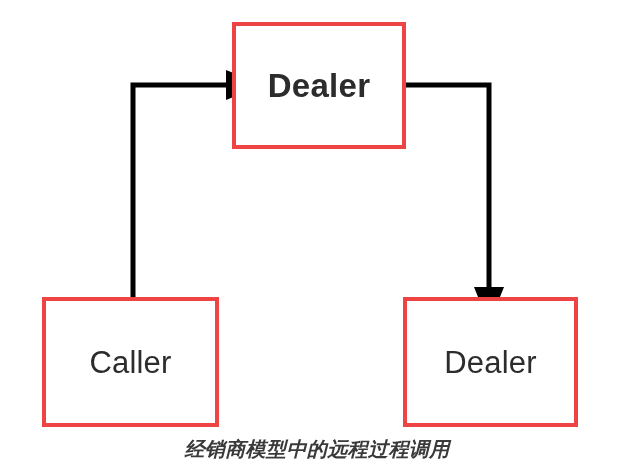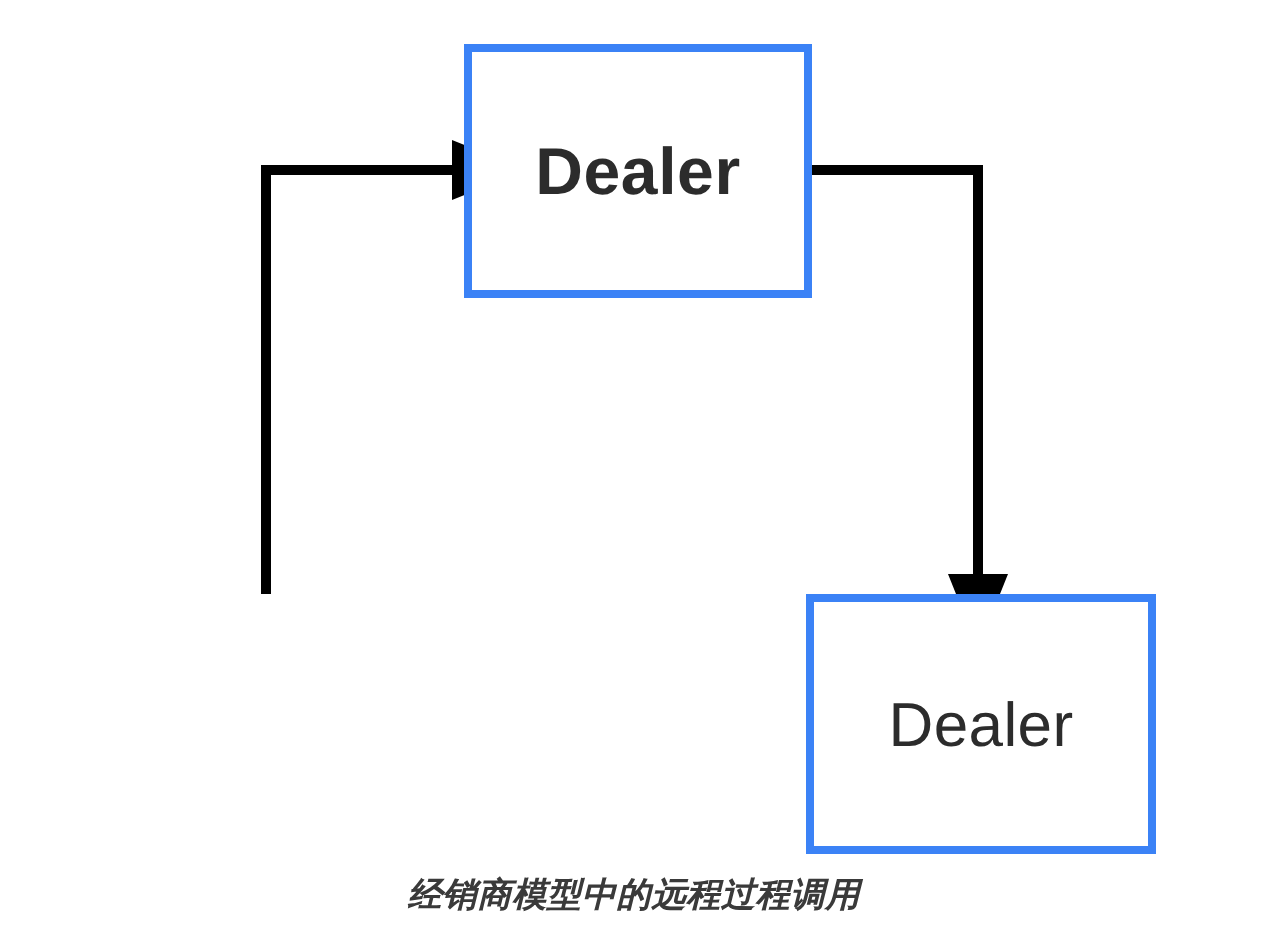--- a/index.html
+++ b/index.html
@@ -21,21 +21,21 @@
     position: absolute;
     left: 0;
     top: 0;
     width: 634px;
     height: 466px;
   }
   .node-box {
     position: absolute;
     box-sizing: border-box;
     background: #ffffff;
-    border: 4px solid #3b82f6;
+    border: 4px solid #ef4444;
     display: flex;
     align-items: center;
     justify-content: center;
   }
   .node-label {
     color: #2c2c2c;
     line-height: 1;
     white-space: nowrap;
   }
   #node-dealer {
@@ -66,21 +66,21 @@
     font-size: 31px;
     font-weight: normal;
     letter-spacing: 0.2px;
   }
   #diagram-caption {
     position: absolute;
     left: 0;
     top: 436px;
     width: 634px;
     text-align: center;
-    font-size: 17px;
+    font-size: 20px;
     font-style: italic;
     font-weight: bold;
     color: #3a3a3a;
     letter-spacing: 0.4px;
   }
 </style>
 </head>
 <body>
 
 <div id="diagram-root">
@@ -97,20 +97,23 @@
 
     <path id="edge-caller-to-dealer" d="M 133 297 L 133 85 L 226 85" fill="none" stroke="#000000" stroke-width="5" stroke-linejoin="miter" stroke-linecap="butt" marker-end="url(#arrow-right)"></path>
 
     <path id="edge-dealer-to-callee" d="M 406 85 L 489 85 L 489 287" fill="none" stroke="#000000" stroke-width="5" stroke-linejoin="miter" stroke-linecap="butt" marker-end="url(#arrow-down)"></path>
   </svg>
 
   <div class="node-box" id="node-dealer">
     <span class="node-label">Dealer</span>
   </div>
 
+  <div class="node-box" id="node-caller">
+    <span class="node-label">Caller</span>
+  </div>
 
   <div class="node-box" id="node-callee">
     <span class="node-label">Dealer</span>
   </div>
 
   <div id="diagram-caption">经销商模型中的远程过程调用</div>
 
 </div>
 
 </body></html>

